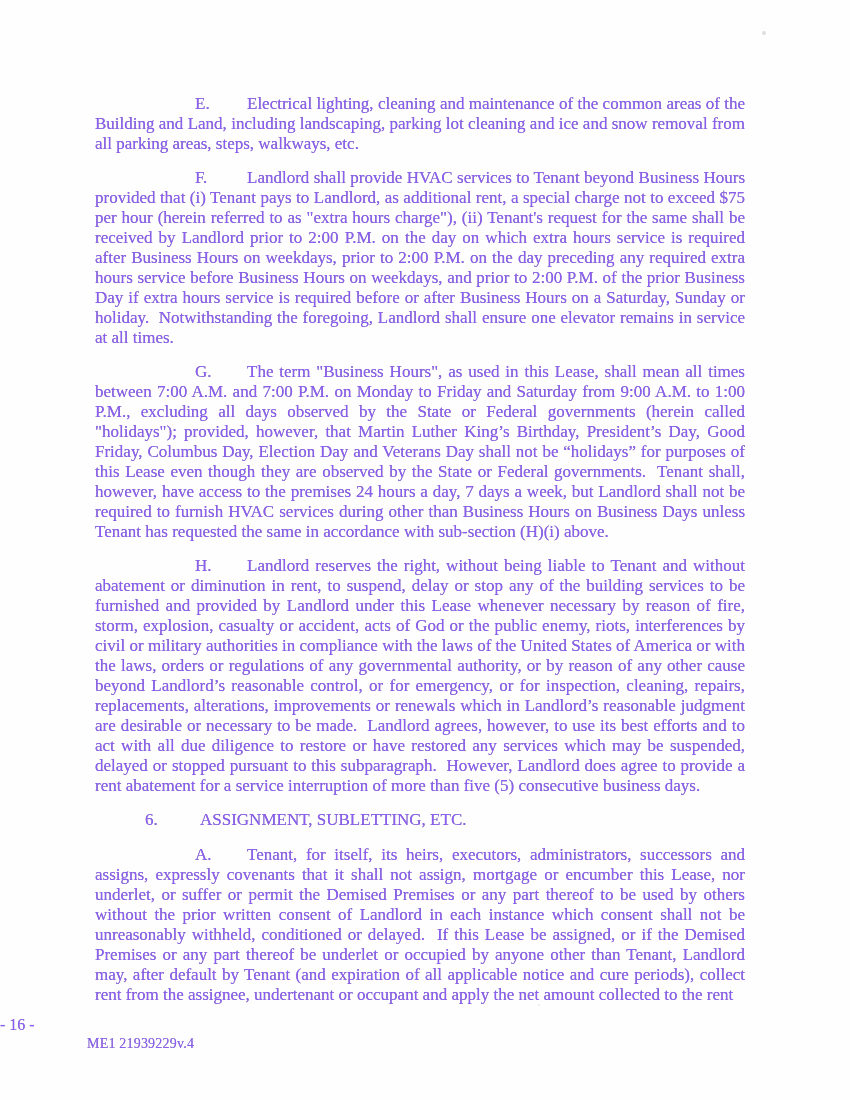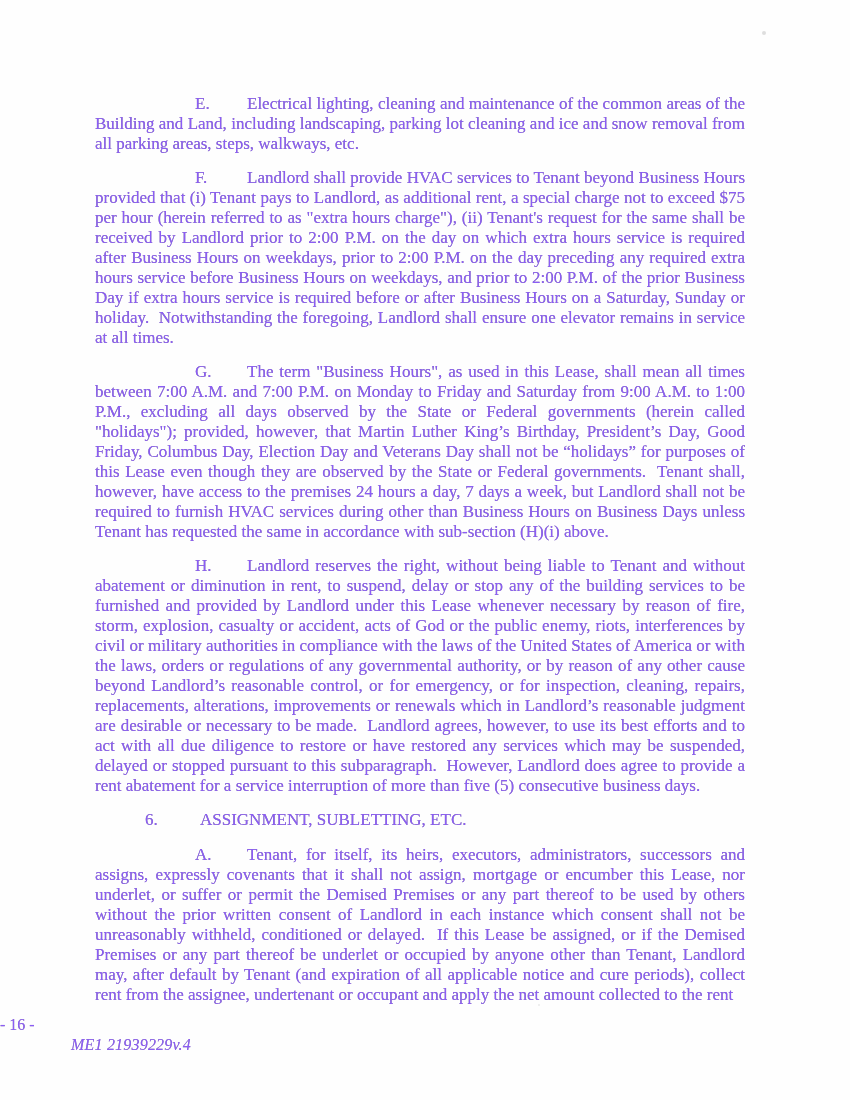--- a/index.html
+++ b/index.html
@@ -54,25 +54,24 @@
     position: absolute;
     top: 1016px;
     left: 0;
     width: 100%;
     font-size: 16px;
     text-shadow: 0 0 0.5px rgba(0,0,0,0.4);
   }
   .docid {
     position: absolute;
     top: 1036px;
-    left: 71px;
-    font-size: 16px;
+    left: 87px;
+    font-size: 14px;
     letter-spacing: 0.2px;
     text-shadow: 0 0 0.5px rgba(0,0,0,0.4);
-    font-style: italic;
   }
   .speck {
     position: absolute;
     background: #b9b9b9;
     border-radius: 50%;
   }
   .speck.s1 { left: 762px; top: 31px;  width: 4px; height: 4px; opacity: 0.45; }
   .speck.s2 { left: 101px; top: 338px; width: 2px; height: 2px; opacity: 0.55; }
   .speck.s3 { left: 538px; top: 1004px; width: 2px; height: 2px; opacity: 0.3; }
 </style>

